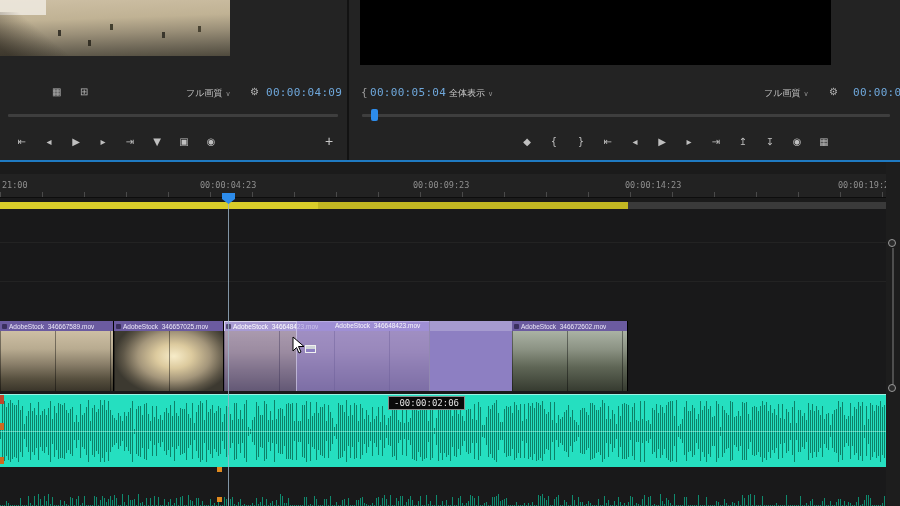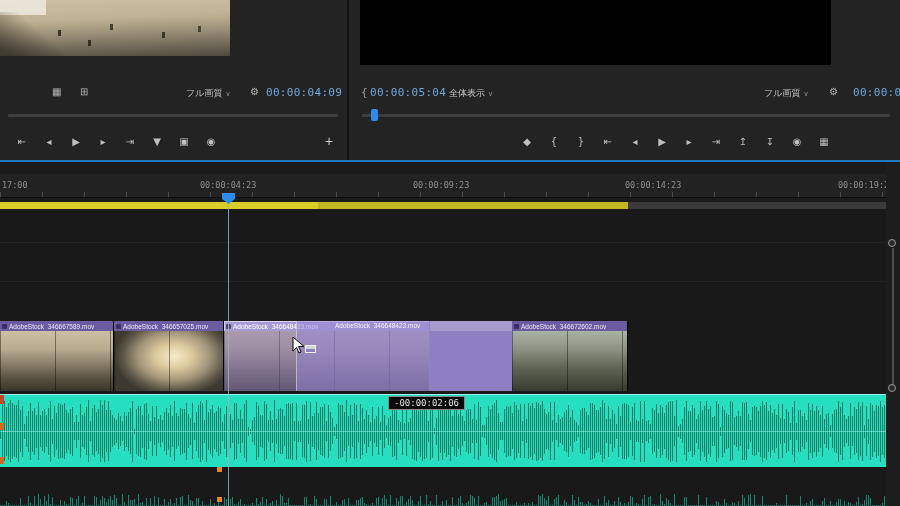--- a/index.html
+++ b/index.html
@@ -168,21 +168,21 @@
         <button class="tbtn">◉</button>
         <button class="tbtn">▦</button>
       </div>
   </section>
 
   <div class="focus-line"></div>
 
   <section class="timeline">
     <div class="ruler">
       <div class="ticks"></div>
-    <span class="rlabel" style="left: 2px;">17:00</span>
+    <span class="rlabel" style="left: 2px;">21:00</span>
         <span class="rlabel" style="left: 200px;">00:00:04:23</span>
         <span class="rlabel" style="left: 413px;">00:00:09:23</span>
         <span class="rlabel" style="left: 625px;">00:00:14:23</span>
         <span class="rlabel" style="left: 838px;">00:00:19:23</span>
       </div>
     <div class="wa-track">
       <div class="workbar" style="left: 0px; width: 628px;"></div>
     </div>
 
     <div class="tracks">

